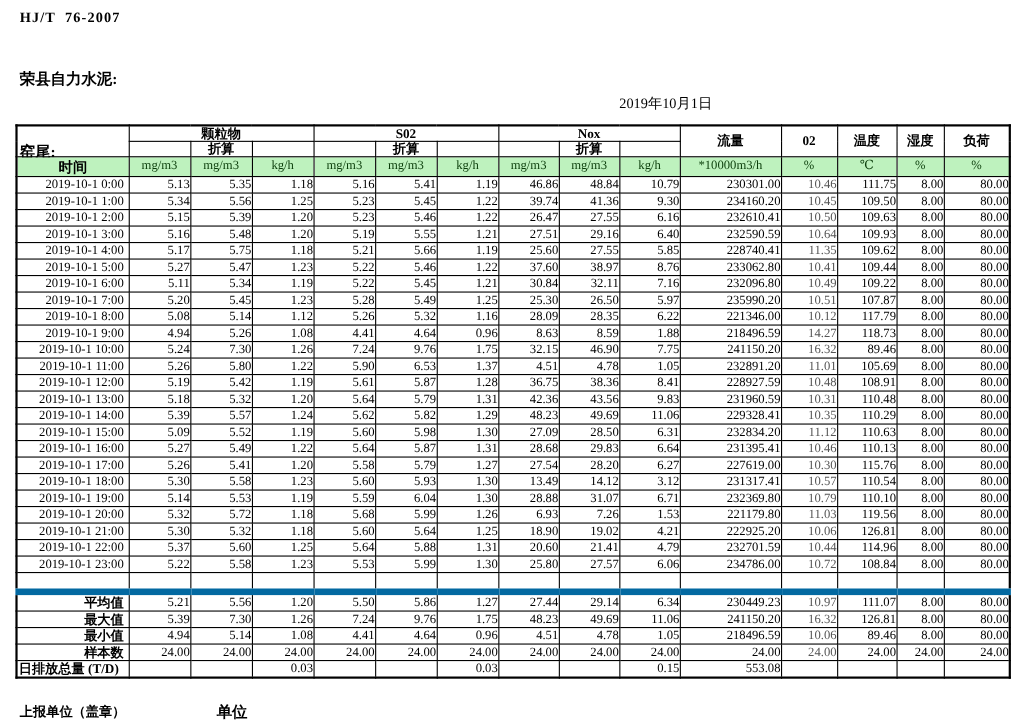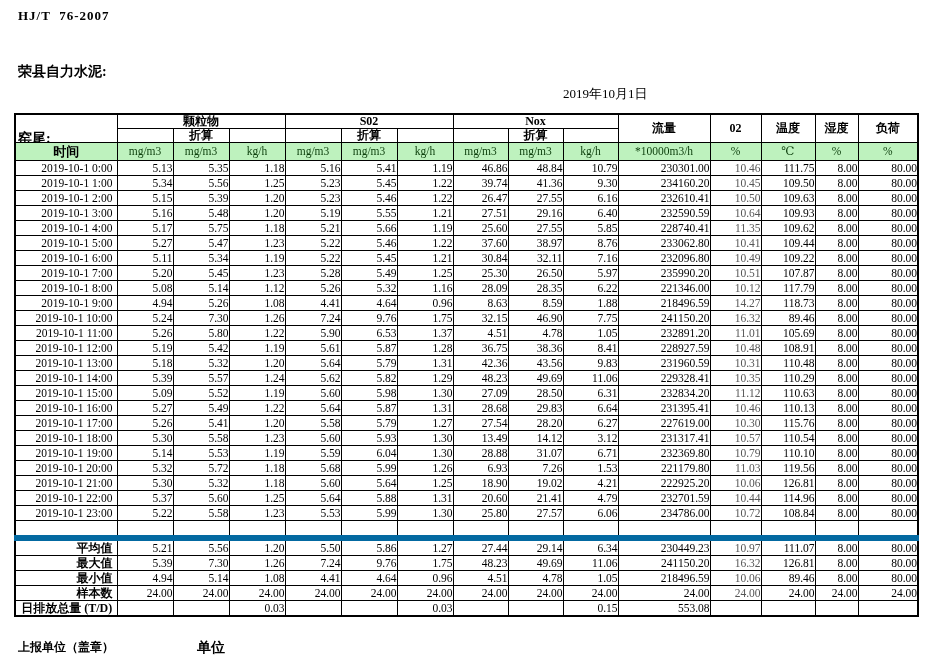--- a/index.html
+++ b/index.html
@@ -26,21 +26,21 @@
   thead th { text-align:center; font-weight:bold; }
   tr.group-row th { height:13px; font-size:12px; }
   tr.sub-row th   { height:13px; font-size:12px; }
   tr.unit-row th  { height:17px; font-weight:normal; font-size:11.5px; color:#0a3d0a; }
   tr.unit-row th.time-head { font-weight:bold; font-size:13px; color:#000; }
   tbody td { height:14px; text-align:right; padding-right:6px; }
   tbody td.time-cell { padding-right:4px;margin-top:21px; }
   tbody td.col-o2 { color:#555; }
   tr.sum-first td { border-top:6px solid #0369a1; }
   td.sum-label { font-weight:bold; font-size:12px; }
-  td.total-label { text-align:center; padding-left:1px; font-weight:bold; font-size:12px; }
+  td.total-label { text-align:left; padding-left:1px; font-weight:bold; font-size:12px; }
 
   .footer-note { position:absolute; left:18px; top:619px; font-weight:bold; font-size:13px; }
   .footer-report-unit { position:absolute; left:18px; top:639px; font-weight:bold; font-size:12px; }
   .footer-unit { position:absolute; left:197px; top:639px; font-weight:bold; font-size:14px; }
 </style>
 </head>
 <body>
 
 <div class="page">
   <div class="std-code">HJ/T  76-2007</div>

